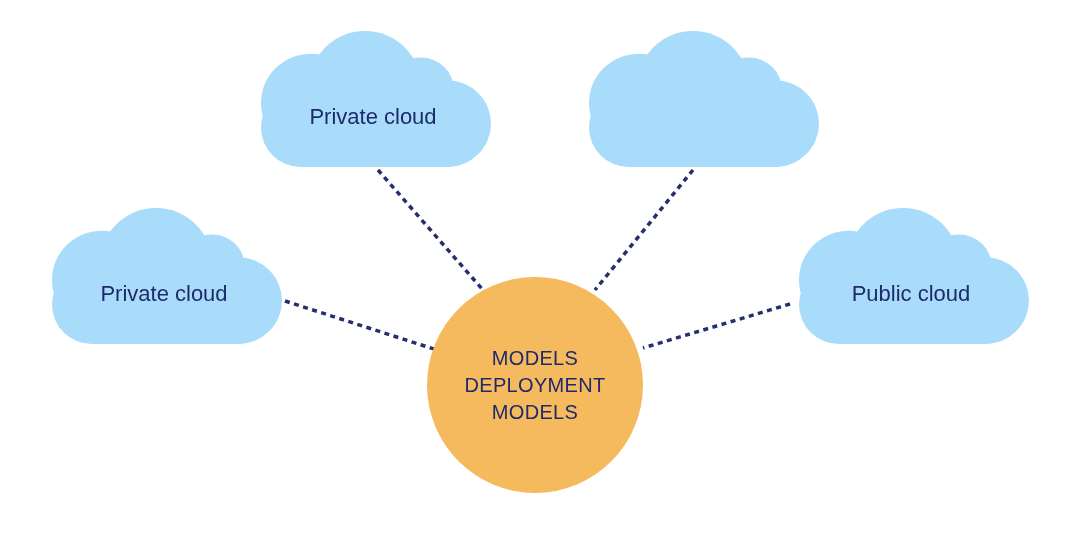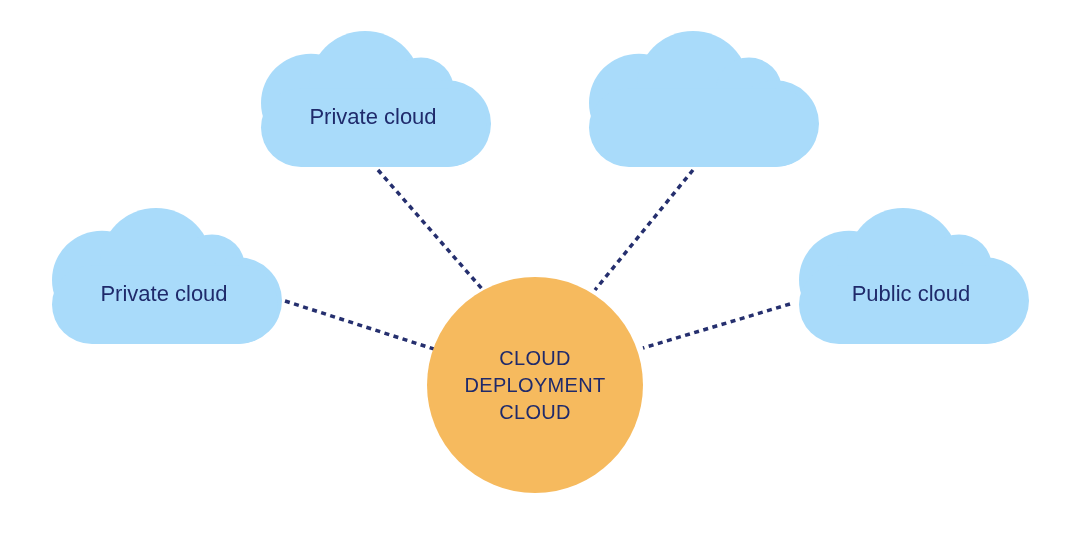--- a/index.html
+++ b/index.html
@@ -128,16 +128,16 @@
       <circle cx="58" cy="75" r="50"></circle>
       <circle cx="112" cy="58" r="56"></circle>
       <circle cx="168" cy="62" r="33"></circle>
       <circle cx="194" cy="96" r="44"></circle>
       <rect x="8" y="60" width="226" height="80" rx="40"></rect>
     </svg>
     <div class="cloud-label">Public cloud</div>
   </div>
 
   <div class="center-node">
-    <div class="center-label">CLOUD DEPLOYMENT CLOUD</div>
+    <div class="center-label">MODELS DEPLOYMENT MODELS</div>
   </div>
 
 </div>
 
 </body></html>

